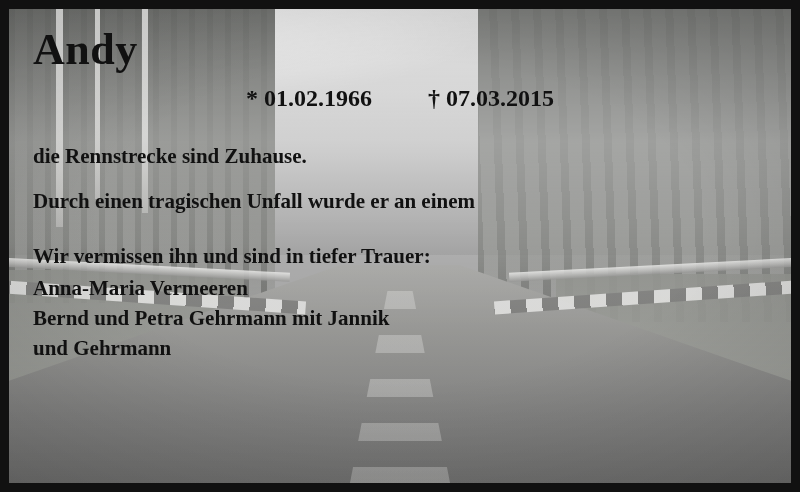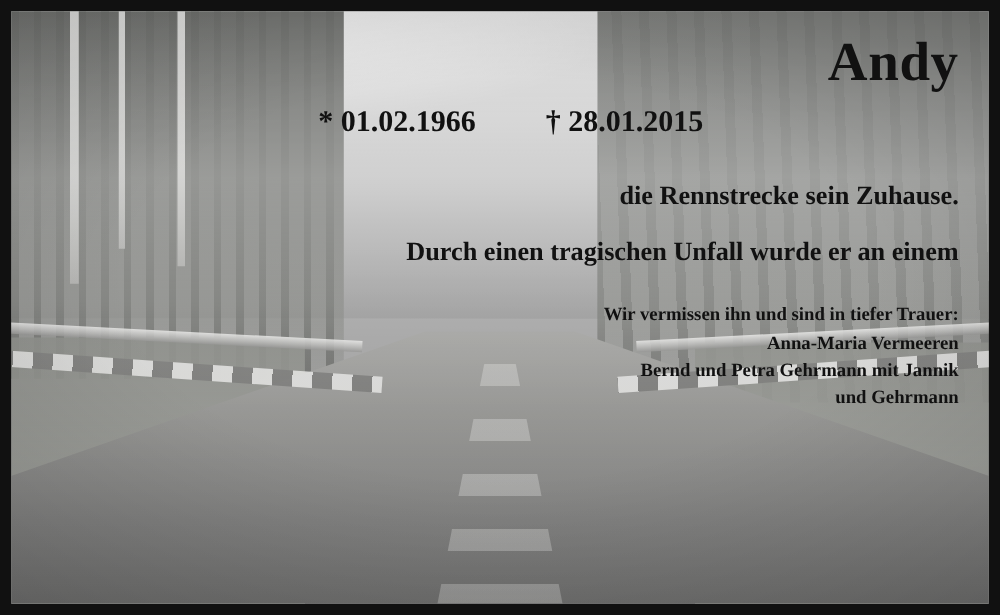--- a/index.html
+++ b/index.html
@@ -135,22 +135,22 @@
     position: absolute;
     inset: 0;
     background: radial-gradient(ellipse 85% 75% at 50% 45%, rgba(0,0,0,0) 45%, rgba(0,0,0,0.18) 100%);
   }
 
   .content {
     position: relative;
     z-index: 5;
     height: 100%;
     box-sizing: border-box;
-    padding: 14px 24px 10px 41px;
-    text-align: right;
+    padding: 14px 24px 10px 24px;
+    text-align: left;
     color: #111111;
   }
   .name {
     font-size: 44px;
     font-weight: bold;
     letter-spacing: 0.5px;
     line-height: 1.05;
     margin: 4px 0 0 0;
   }
   .dates {
@@ -171,21 +171,21 @@
     line-height: 1.38;
   }
   .verse .para {
     margin-bottom: 16px;
   }
   .verse .para:last-child {
     margin-bottom: 0;
   }
   .mourning {
     margin-top: 26px;
-    font-size: 15px;
+    font-size: 21px;
     font-weight: bold;
     line-height: 1.42;
   }
   .mourning .intro {
     margin-bottom: 2px;
   }
   .mourning .mourner {
     margin: 0;
   }
 </style>
@@ -217,27 +217,27 @@
 
     <div class="name">Andy</div>
 
     <div class="dates">
       <div class="date-item">
         <span>*</span>
         <span>01.02.1966</span>
       </div>
       <div class="date-item">
         <span>†</span>
-        <span>28.01.2015</span>
+        <span>07.03.2015</span>
       </div>
     </div>
 
     <div class="verse">
       <div class="para">
-        <div>die Rennstrecke sein Zuhause.</div>
+        <div>die Rennstrecke sind Zuhause.</div>
       </div>
       <div class="para">
         <div>Durch einen tragischen Unfall wurde er an einem</div>
       </div>
     </div>
 
     <div class="mourning">
       <div class="intro">Wir vermissen ihn und sind in tiefer Trauer:</div>
       <div class="mourner">Anna-Maria Vermeeren</div>
       <div class="mourner">Bernd und Petra Gehrmann mit Jannik</div>

